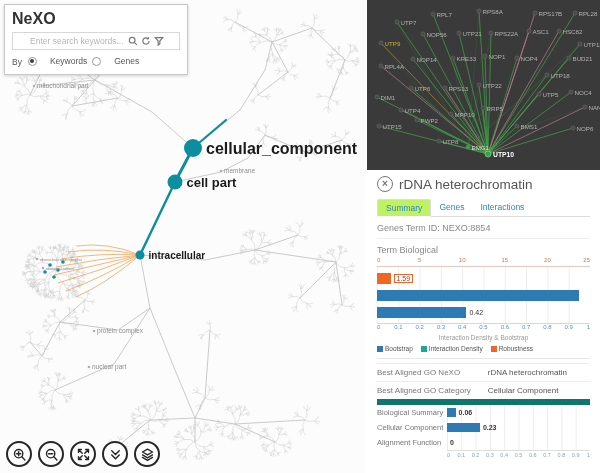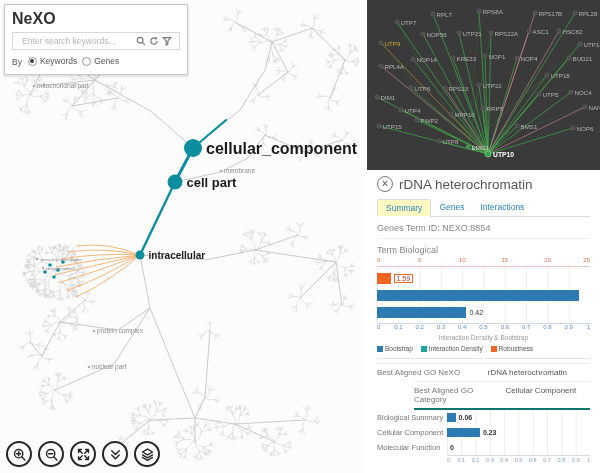--- a/index.html
+++ b/index.html
@@ -7,28 +7,28 @@
 
   
   .tree-pane{position:absolute;left:0;top:0;width:365px;height:473px;background:#fcfcfc;overflow:hidden;}
   #tree-svg{position:absolute;left:0;top:0;}
   svg text{font-family:"Liberation Sans",sans-serif;}
 
   
   .search-card{position:absolute;left:4px;top:4px;width:168px;background:#fff;border:1px solid #c9c9c9;
     box-shadow:0 1px 3px rgba(0,0,0,.18);padding:5px 7px 6px;z-index:5;}
   .card-title{font-size:16px;font-weight:bold;color:#333;margin-bottom:4px;}
-  .search-box{display:flex;align-items:center;border:1px solid #d7d7d7;padding:2px 7px;gap:3px;background:#fff;}
+  .search-box{display:flex;align-items:center;border:1px solid #d7d7d7;padding:2px 15px;gap:3px;background:#fff;}
   .search-box input{flex:1;border:none;outline:none;font-size:8.5px;color:#444;min-width:0;background:transparent;
     font-family:"Liberation Sans",sans-serif;}
   .search-box input::placeholder{color:#b5b5b5;}
   .sicon{display:inline-flex;align-items:center;}
   .sicon svg{stroke:#777;fill:none;stroke-width:1.4;}
   .by-row{display:flex;align-items:center;gap:6px;margin-top:6px;font-size:8.5px;color:#555;}
-  .radio{display:inline-flex;align-items:center;gap:3px;margin-right:5px;}
+  .radio{display:inline-flex;align-items:center;gap:13px;margin-right:5px;}
   .radio .dotc{width:7px;height:7px;border:1px solid #999;border-radius:50%;position:relative;background:#fff;}
   .radio.sel .dotc::after{content:"";position:absolute;left:1.5px;top:1.5px;right:1.5px;bottom:1.5px;
     background:#3c3c3c;border-radius:50%;}
 
   
   .map-controls{position:absolute;left:6px;bottom:6px;display:flex;align-items:center;gap:6px;z-index:5;}
   .tool-btn{width:26px;height:26px;border:2px solid #262626;border-radius:50%;background:rgba(255,255,255,.85);
     display:flex;align-items:center;justify-content:center;box-sizing:border-box;}
   .tool-btn svg{stroke:#262626;fill:none;stroke-width:1.7;stroke-linecap:round;stroke-linejoin:round;}
 
@@ -38,21 +38,21 @@
 
   
   .detail-pane{position:absolute;left:365px;top:170px;width:235px;height:303px;background:#fff;border-left:2px solid #fff;
     box-sizing:border-box;padding:6px 10px;overflow:hidden;color:#555;}
   .detail-header{display:flex;align-items:center;gap:6px;}
   .close-btn{width:14px;height:14px;min-width:14px;border:1.5px solid #777;border-radius:50%;display:flex;
     align-items:center;justify-content:center;font-size:10px;color:#777;line-height:1;font-weight:bold;}
   .detail-title{font-size:13.5px;color:#555;}
   .tabs{display:flex;border-bottom:1px solid #ddd;margin-top:7px;font-size:8.5px;color:#2e86c1;}
   .tab{padding:3px 8px;cursor:pointer;}
-  .tab.active{border:1px solid #ddd;border-bottom:1px solid #fff;margin-bottom:-1px;border-radius:2px 2px 0 0;background:#fef9c3;}
+  .tab.active{border:1px solid #ddd;border-bottom:1px solid #fff;margin-bottom:-1px;border-radius:2px 2px 0 0;background:#bef264;}
   .term-id{font-size:9px;color:#888;padding:6px 0 5px;border-bottom:1px solid #eee;}
   .section-title{font-size:9px;color:#888;margin:6px 0 2px;}
 
   
   .raxis{position:relative;height:9px;font-size:6px;}
   #rb-top-axis{border-bottom:1px solid #e9c9bf;color:#e0735a;}
   #rb-bot-axis{border-top:1px solid #c9d8ea;color:#5b8ecb;}
   .raxis span{position:absolute;top:0;white-space:nowrap;}
   #rb-bars{background-image:linear-gradient(90deg,#ededed 1px,transparent 1px);background-size:10% 100%;padding:1px 0;}
   .rrow{display:flex;align-items:center;height:14px;margin:3px 0;}
@@ -60,21 +60,21 @@
   .rlabel{font-size:7px;color:#333;margin-left:3px;white-space:nowrap;}
   .rlabel.boxed{border:1px solid #f26522;padding:0 2px;color:#a33;background:#fff;}
   .axis-sub{font-size:6.5px;color:#999;text-align:center;margin-top:1px;}
   #rb-legend{display:flex;gap:8px;align-items:center;margin-top:4px;font-size:6.5px;color:#555;flex-wrap:nowrap;}
   .lgq{width:6px;height:6px;display:inline-block;margin-right:2px;}
   .lgitem{display:inline-flex;align-items:center;white-space:nowrap;}
   hr.div{border:none;border-top:1px solid #e6e6e6;margin:6px 0 4px;}
 
   
   .go-row{display:flex;font-size:8px;color:#777;padding:4px 0;border-top:1px solid #ececec;}
-  .go-row:last-child{border-bottom:2px solid #0f766e;margin-left:37px;}
+  .go-row:last-child{border-bottom:6px solid #0f766e;}
   .go-key{flex:0 0 52%;}
   .go-val{flex:1;color:#555;}
   .gc-row{display:flex;align-items:center;height:15px;}
   .gc-label{flex:0 0 70px;font-size:7.5px;color:#777;}
   .gc-zone{flex:1;align-self:stretch;position:relative;display:flex;align-items:center;
     background-image:linear-gradient(90deg,#ececec 1px,transparent 1px);background-size:10% 100%;}
   .gc-bar{height:9px;background:#2e7bb4;}
   .gc-val{font-size:7px;color:#333;margin-left:3px;font-weight:bold;}
   #go-axis{margin-left:70px;position:relative;height:8px;font-size:5.5px;color:#8aa4c4;border-top:1px solid #ddd;}
   #go-axis span{position:absolute;top:1px;}
@@ -2084,21 +2084,21 @@
           </div>
         </div>
         <div class="gc-row">
           <div class="gc-label">Cellular Component</div>
           <div class="gc-zone">
             <div class="gc-bar" style="width: 23%; background: rgb(46, 123, 180);"></div>
             <span class="gc-val">0.23</span>
           </div>
         </div>
         <div class="gc-row">
-          <div class="gc-label">Molecular Function</div>
+          <div class="gc-label">Alignment Function</div>
           <div class="gc-zone">
             <div class="gc-bar" style="width: 0%; background: rgb(46, 123, 180);"></div>
             <span class="gc-val">0</span>
           </div>
         </div>
       </div>
     <div id="go-axis">
         <span style="left: 0%; transform: none;">0</span>
         <span style="left: 10%; transform: translateX(-50%);">0.1</span>
         <span style="left: 20%; transform: translateX(-50%);">0.2</span>

